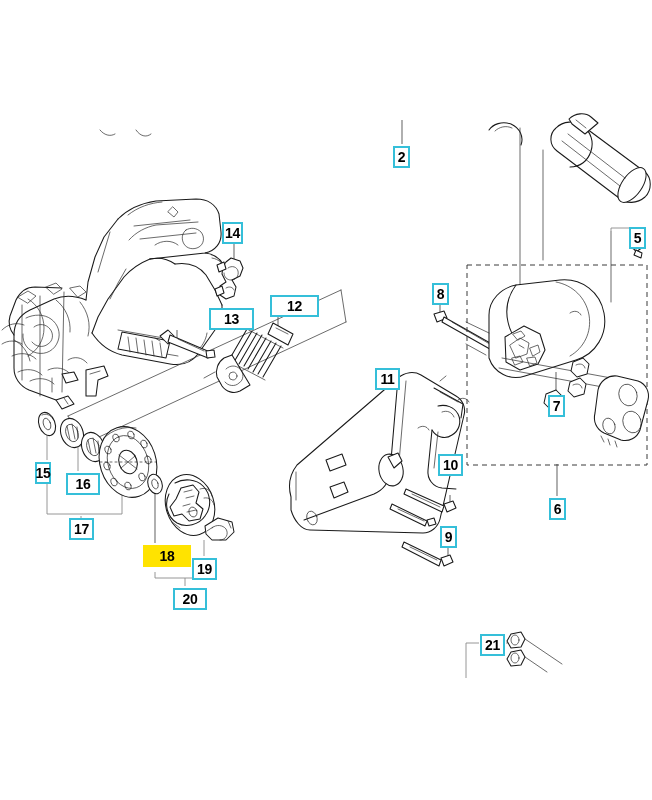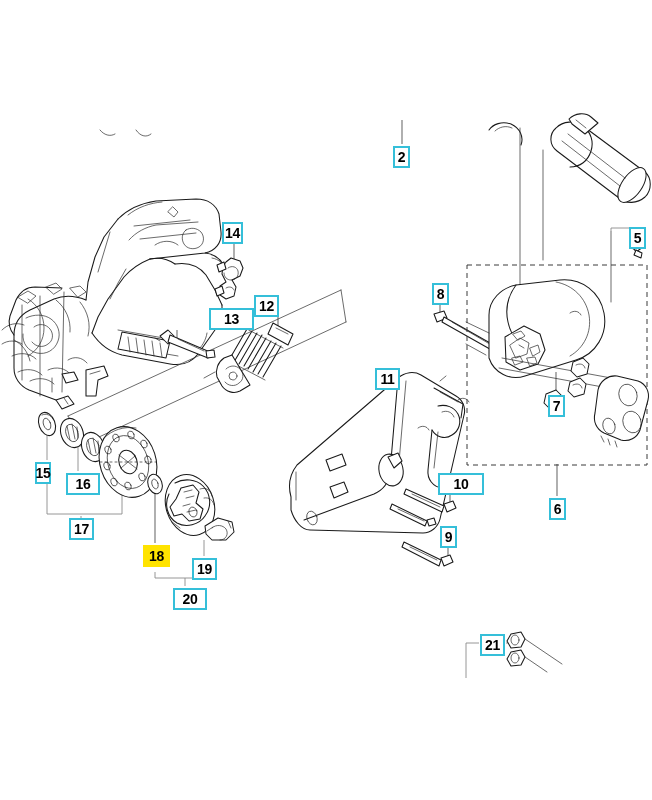--- a/index.html
+++ b/index.html
@@ -417,54 +417,54 @@
   <div id="callout-layer">
       <div class="callout w1" style="left: 393px; top: 146px; width: 17px;">
         <span>2</span>
       </div>
       <div class="callout w1" style="left: 629px; top: 227px; width: 17px;">
         <span>5</span>
       </div>
       <div class="callout w2" style="left: 222px; top: 222px; width: 21px;">
         <span>14</span>
       </div>
-      <div class="callout w2" style="left: 254px; top: 295px; width: 25px;">
+      <div class="callout w2" style="left: 270px; top: 295px; width: 49px;">
         <span>12</span>
       </div>
       <div class="callout w1" style="left: 432px; top: 283px; width: 17px;">
         <span>8</span>
       </div>
       <div class="callout w2" style="left: 165px; top: 308px; width: 45px; margin-left: 44px;">
         <span>13</span>
       </div>
       <div class="callout w2" style="left: 375px; top: 368px; width: 25px;">
         <span>11</span>
       </div>
       <div class="callout w1" style="left: 548px; top: 395px; width: 17px;">
         <span>7</span>
       </div>
       <div class="callout w2" style="left: 35px; top: 462px; width: 16px;">
         <span>15</span>
       </div>
       <div class="callout w2" style="left: 66px; top: 473px; width: 34px;">
         <span>16</span>
       </div>
-      <div class="callout w2" style="left: 438px; top: 473px; width: 46px;">
+      <div class="callout w2" style="left: 438px; top: 454px; width: 25px;">
         <span>10</span>
       </div>
       <div class="callout w1" style="left: 549px; top: 498px; width: 17px;">
         <span>6</span>
       </div>
       <div class="callout w2" style="left: 69px; top: 518px; width: 25px;">
         <span>17</span>
       </div>
       <div class="callout w1" style="left: 440px; top: 526px; width: 17px;">
         <span>9</span>
       </div>
-      <div class="callout w2 highlight" style="left: 143px; top: 545px; width: 27px;">
+      <div class="callout w2 highlight" style="left: 143px; top: 545px; width: 48px;">
         <span>18</span>
       </div>
       <div class="callout w2" style="left: 192px; top: 558px; width: 25px;">
         <span>19</span>
       </div>
       <div class="callout w2" style="left: 173px; top: 588px; width: 34px;">
         <span>20</span>
       </div>
       <div class="callout w2" style="left: 480px; top: 634px; width: 25px; justify-content: center;">
         <span>21</span>

